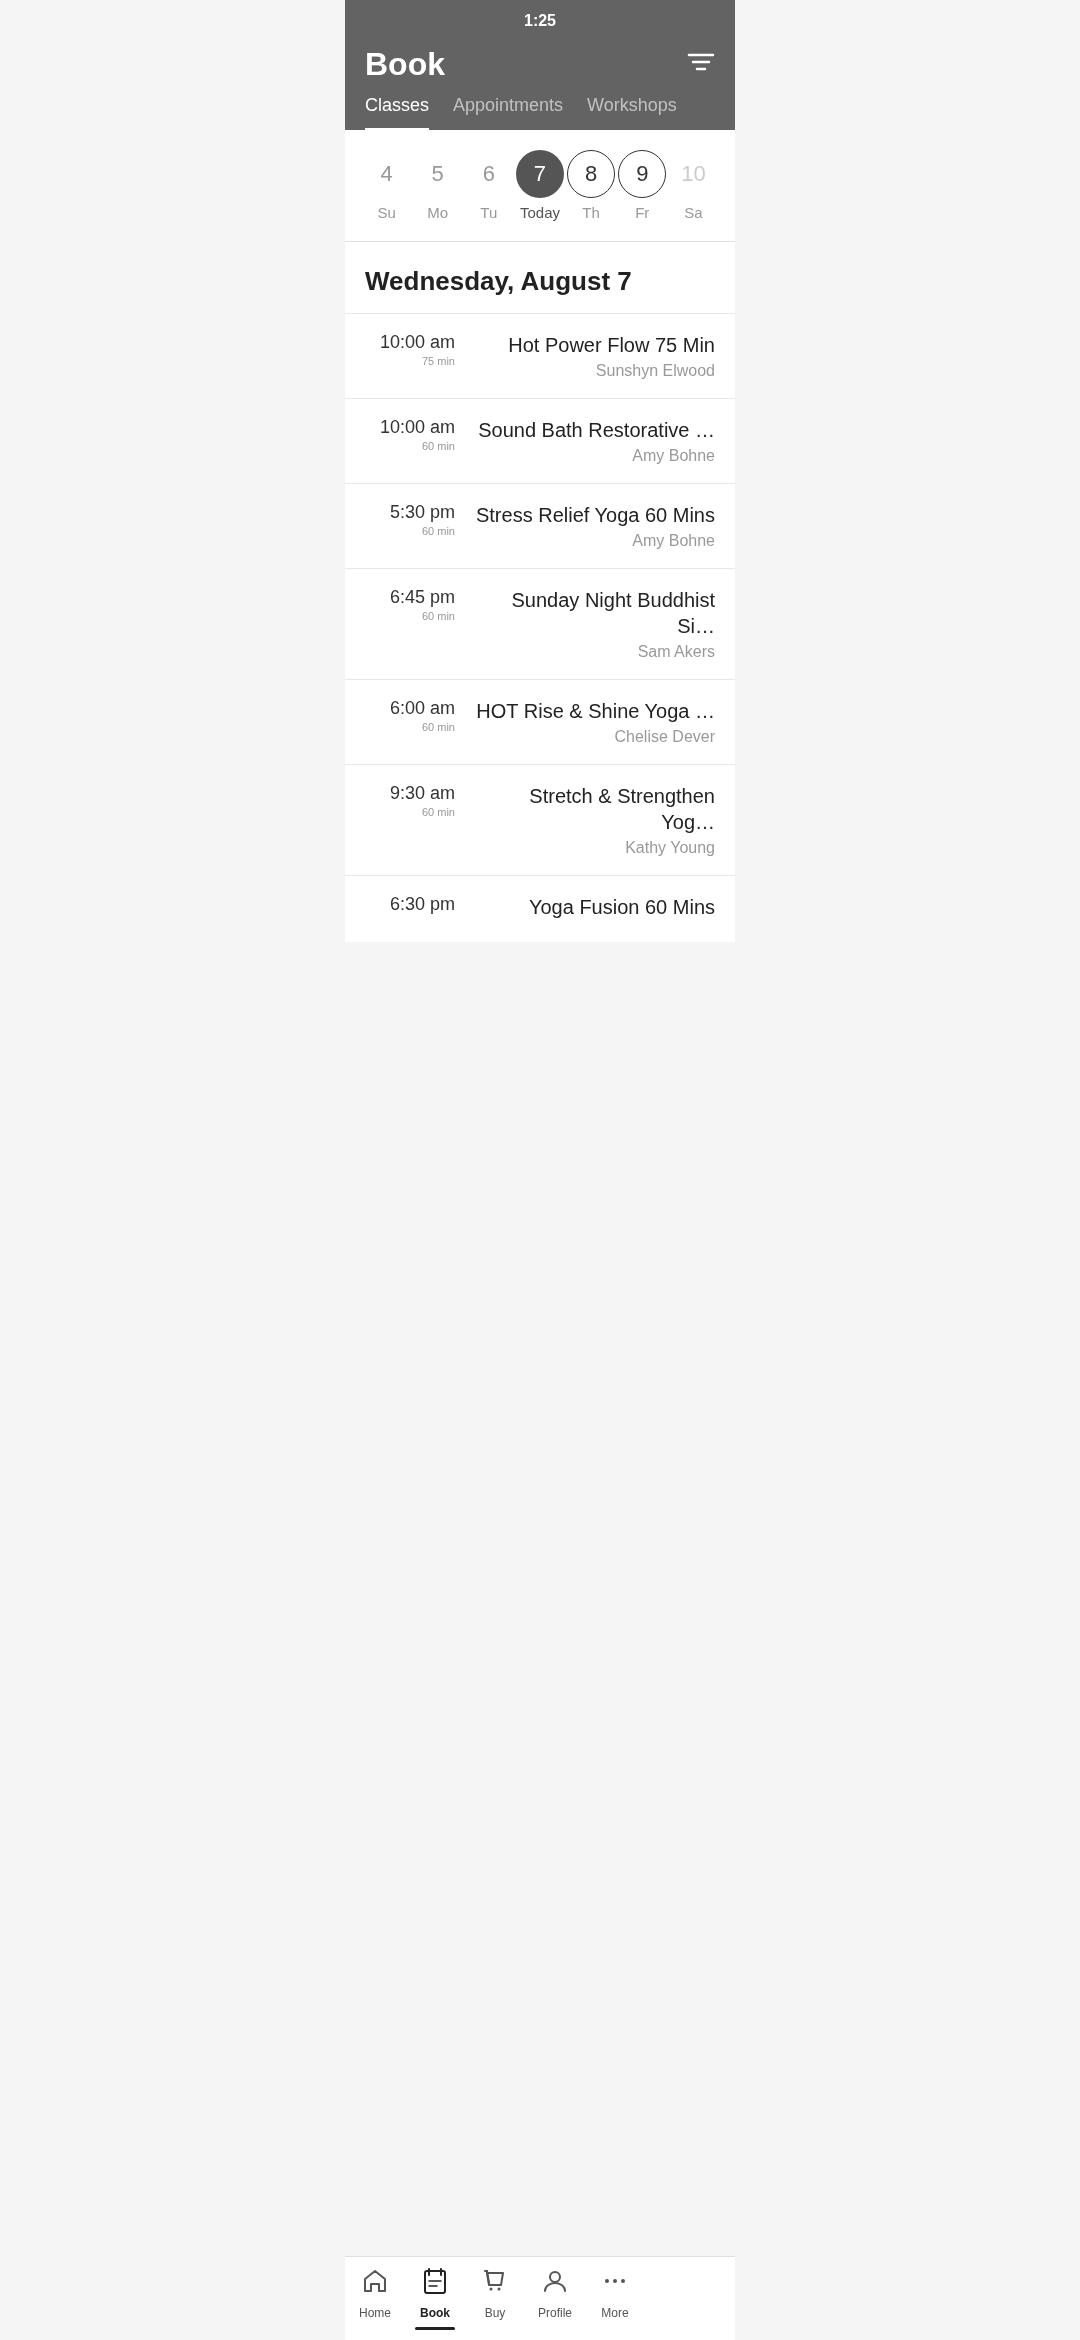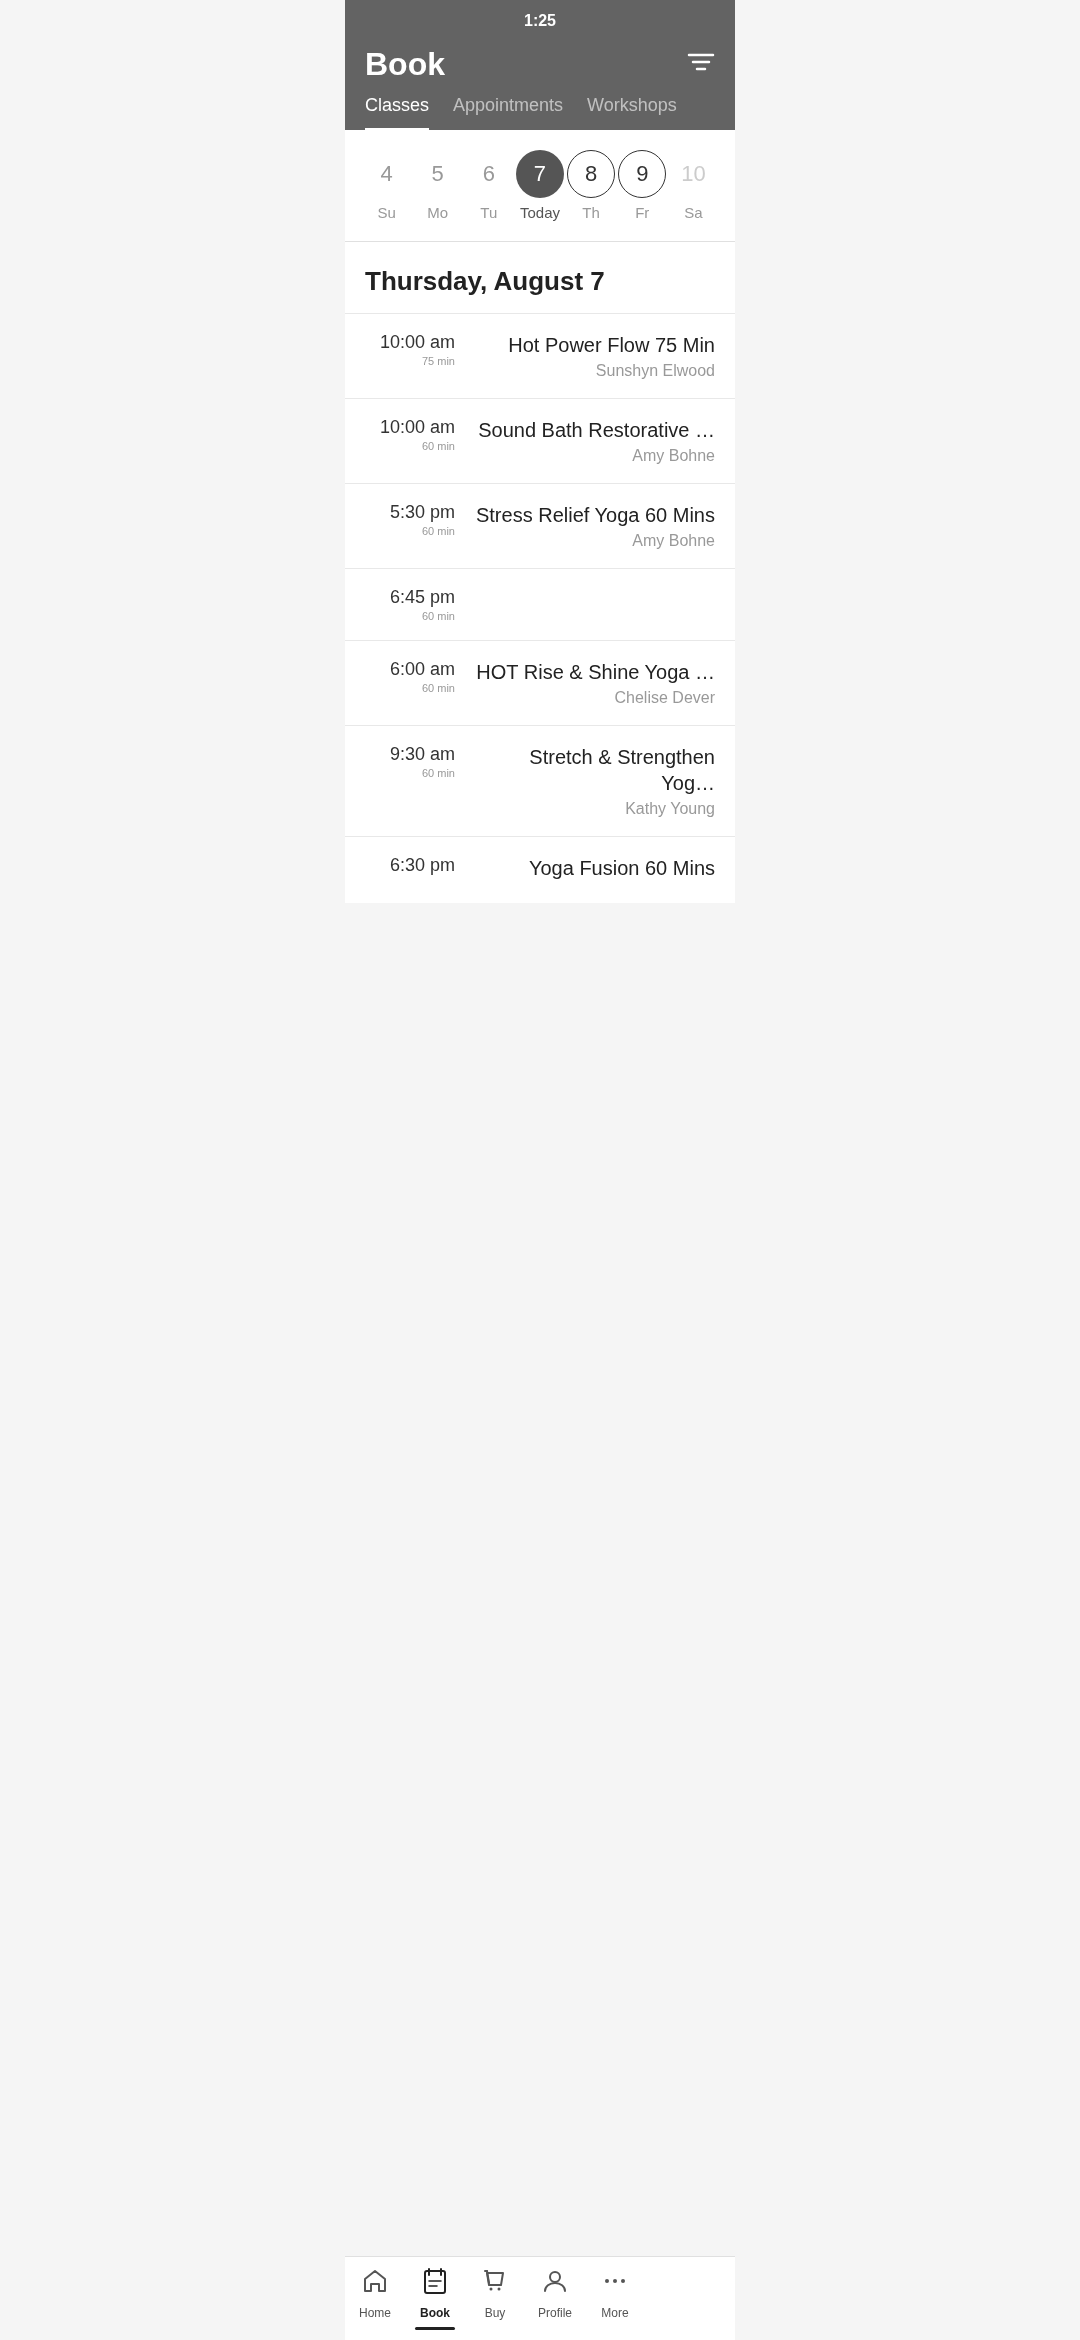--- a/index.html
+++ b/index.html
@@ -296,21 +296,21 @@
     <div class="date-number circle">9</div>
     <div class="date-day">Fr</div>
   </div>
   <div class="date-item">
     <div class="date-number light">10</div>
     <div class="date-day">Sa</div>
   </div>
 </div>
 
 <div class="content">
-  <div class="date-heading">Thursday, August 7</div>
+  <div class="date-heading">Wednesday, August 7</div>
 </div>
 
 <div class="class-list">
 
   <div class="class-item">
     <div class="class-time">
       <div class="class-time-main">10:00 am</div>
       <div class="class-time-duration">75 min</div>
     </div>
     <div class="class-info">
@@ -338,20 +338,24 @@
     <div class="class-info">
       <div class="class-name">Stress Relief Yoga 60 Mins</div>
       <div class="class-instructor">Amy Bohne</div>
     </div>
   </div>
 
   <div class="class-item">
     <div class="class-time">
       <div class="class-time-main">6:45 pm</div>
       <div class="class-time-duration">60 min</div>
+    </div>
+    <div class="class-info">
+      <div class="class-name">Sunday Night Buddhist Si…</div>
+      <div class="class-instructor">Sam Akers</div>
     </div>
   </div>
 
   <div class="class-item">
     <div class="class-time">
       <div class="class-time-main">6:00 am</div>
       <div class="class-time-duration">60 min</div>
     </div>
     <div class="class-info">
       <div class="class-name">HOT Rise &amp; Shine Yoga …</div>

